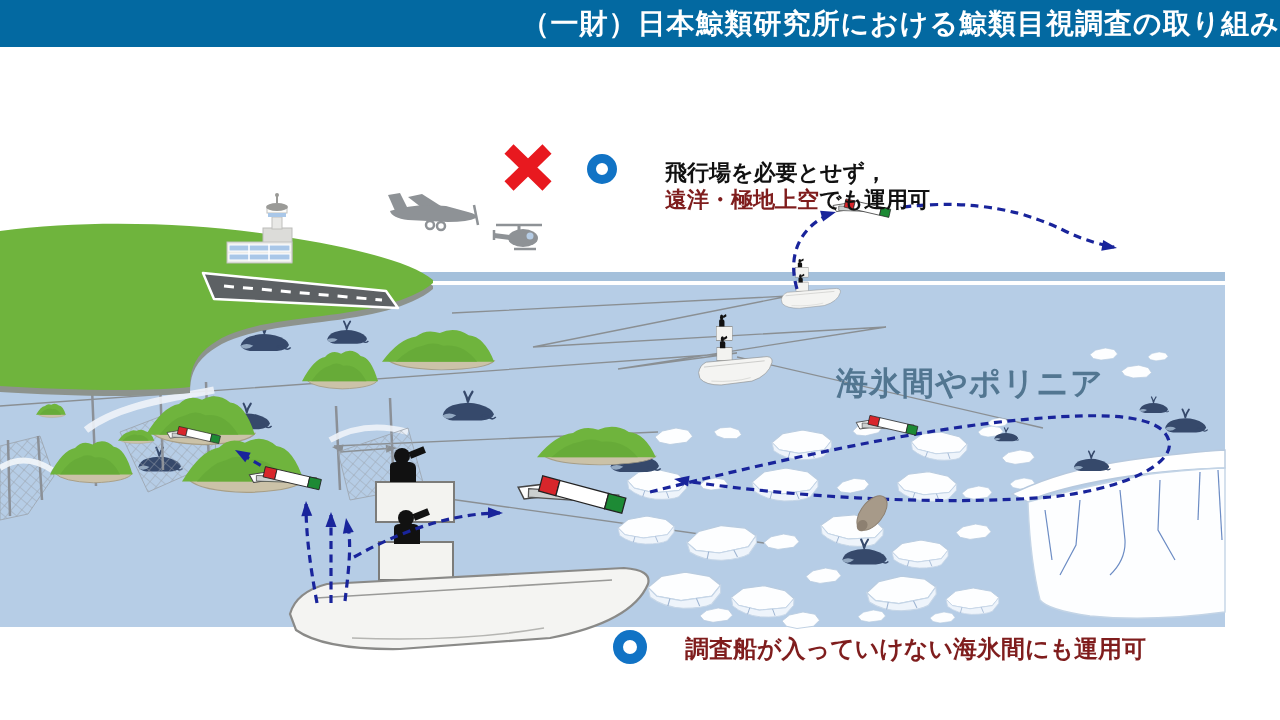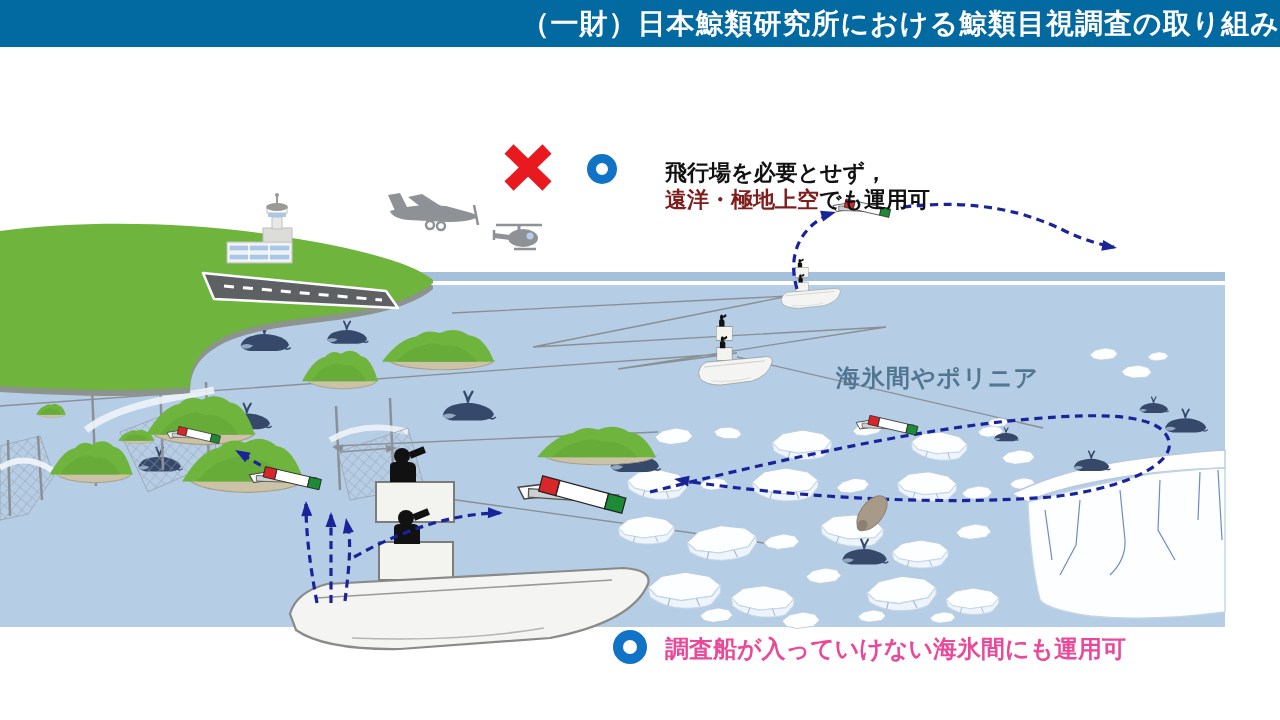--- a/index.html
+++ b/index.html
@@ -5,23 +5,23 @@
   html,body{margin:0;padding:0;background:#ffffff;}
   .stage{position:relative;width:1280px;height:720px;background:#fff;overflow:hidden;
          font-family:"Liberation Sans",sans-serif;}
   .title-bar{position:absolute;left:0;top:0;width:1280px;height:47px;background:#0369a1;
              display:flex;align-items:center;justify-content:flex-end;z-index:30;}
   .title-bar span{color:#ffffff;font-size:28px;font-weight:bold;letter-spacing:1px;}
   .scene{position:absolute;left:0;top:0;z-index:5;}
   .label{position:absolute;z-index:20;font-weight:bold;white-space:nowrap;}
   .lab-airfield{left:665px;top:143px;font-size:22px;line-height:27px;color:#111;margin-top:16px;}
   .lab-airfield .hl{color:#7f1d1d;}
-  .lab-seaice{left:836px;top:362px;font-size:24px;color:#527691;letter-spacing:1px;}
+  .lab-seaice{left:836px;top:362px;font-size:32px;color:#527691;letter-spacing:1px;}
   .lab-hazards{left:32px;top:519px;font-size:25px;color:#2f5f2d;letter-spacing:1px;}
-  .lab-shiplimit{left:665px;top:633px;font-size:24px;color:#ec4899;}
+  .lab-shiplimit{left:685px;top:633px;font-size:24px;color:#7f1d1d;}
 </style>
 </head>
 <body>
 
 <div class="stage">
 
   <div class="title-bar">
     <span>（一財）日本鯨類研究所における鯨類目視調査の取り組み</span>
   </div>
 

